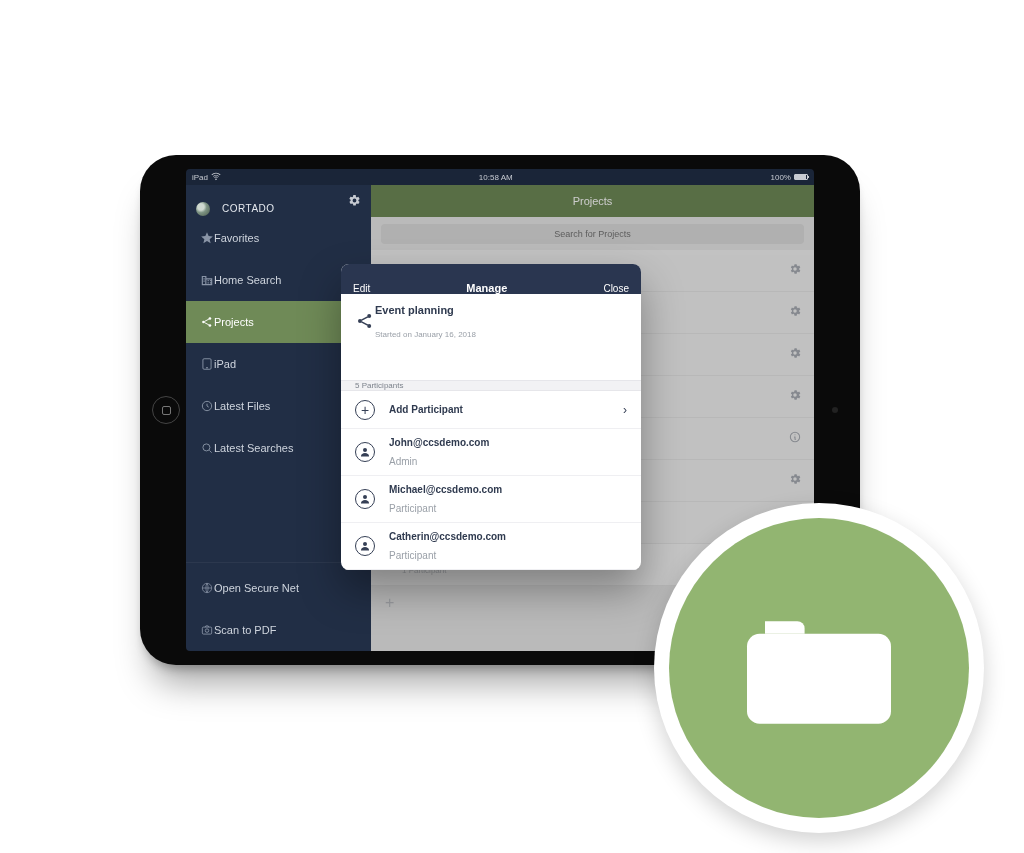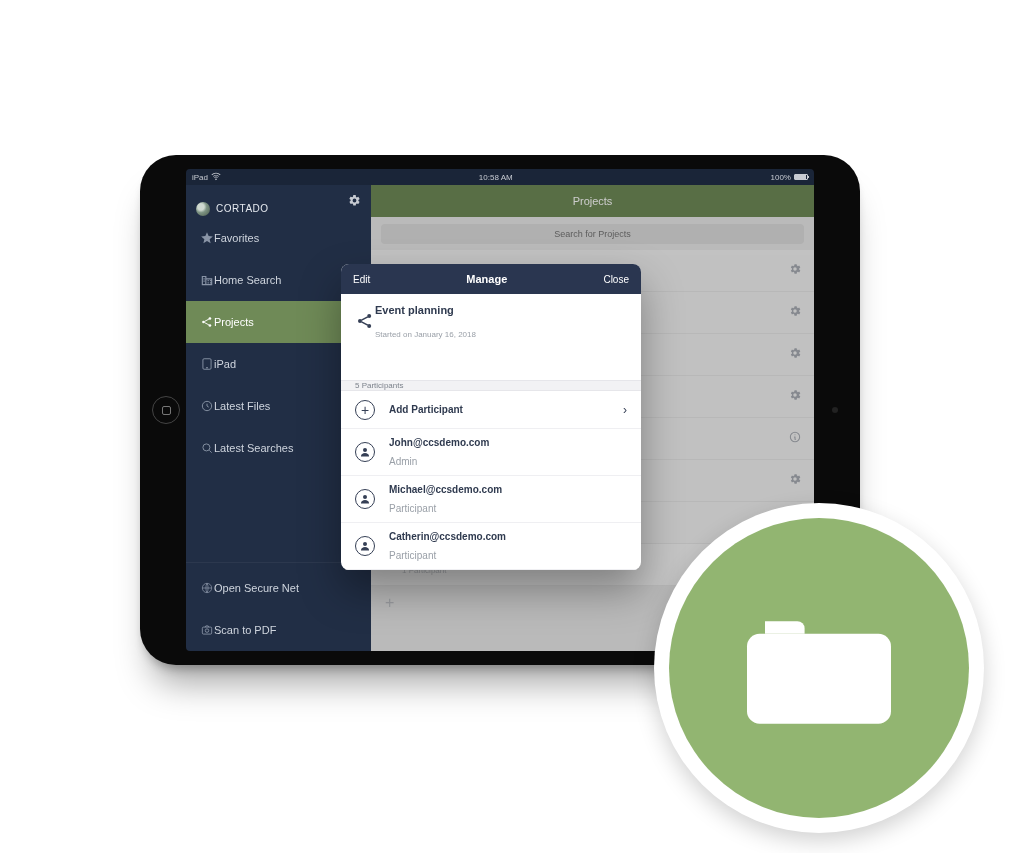--- a/index.html
+++ b/index.html
@@ -83,21 +83,21 @@
     display: flex;
     flex-direction: column;
     font-size: 11px;
   }
   .brand-row {
     height: 32px;
     display: flex; align-items: center;
     padding: 0 10px;
     justify-content: space-between;
   }
-  .brand { display: flex; align-items: center; gap: 6px; margin-top: 15px; }
+  .brand { display: flex; align-items: center; gap: 12px; margin-top: 15px; }
   .brand-logo {
     width: 14px; height: 14px; border-radius: 50%;
     background: radial-gradient(circle at 35% 35%, #cfd9d0 25%, #7e9484 45%, #5c6e5f 80%);
   }
   .brand-name { font-size: 10px; letter-spacing: 0.5px; color: #e5e9ef; }
   .gear-icon svg { width: 13px; height: 13px; }
 
   .nav-item {
     display: flex; align-items: center; 
     padding: 14px 14px;
@@ -183,21 +183,21 @@
     display: flex;
     flex-direction: column;
     font-size: 11px;
     color: #2f3a4f;
   }
   .modal-header {
     background: #2a3650;
     color: #fff;
     height: 30px;
     display: flex;
-    align-items: center;
+    align-items: flex-end;
     justify-content: space-between;
     padding: 0 12px;
     font-size: 10px;
   }
   .modal-header .title { font-weight: 600; font-size: 11px; }
   .modal-project {
     display: flex; align-items: center; 
     padding: 10px 14px;
   }
   .modal-project .share-icon svg { width: 20px; height: 20px; }

